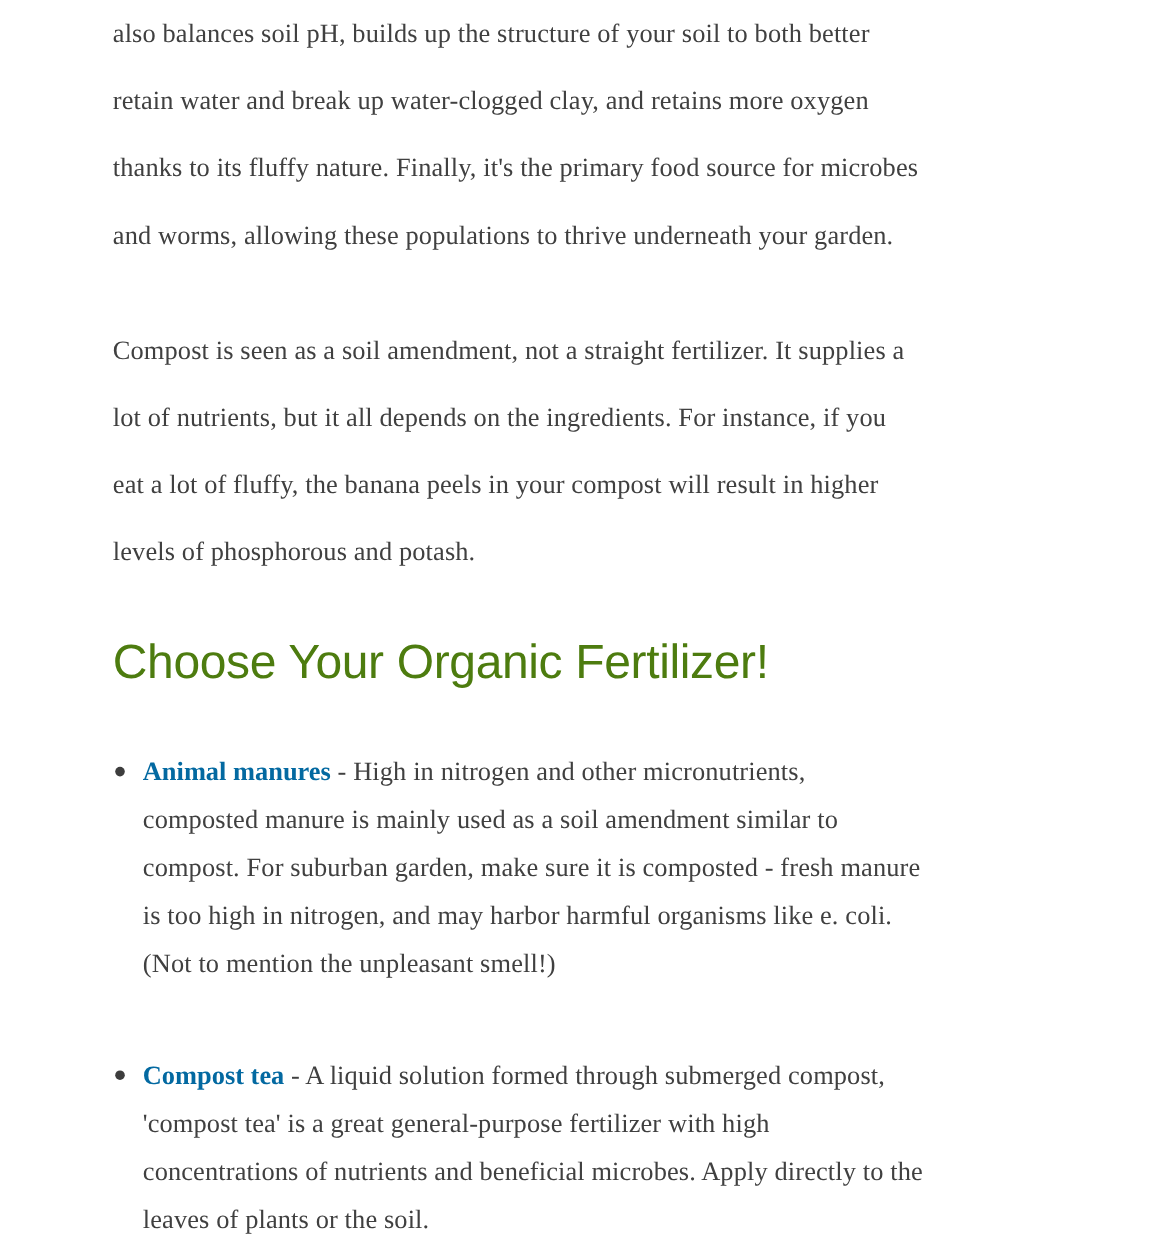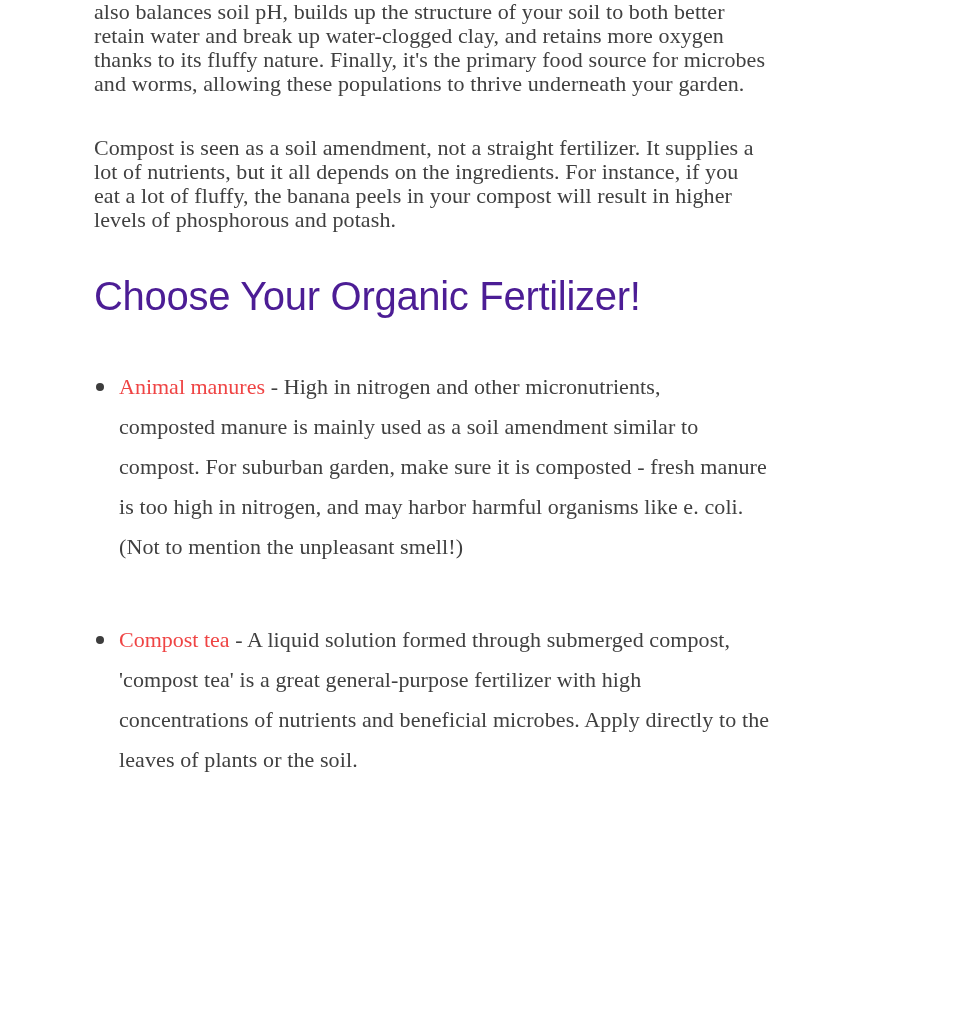--- a/index.html
+++ b/index.html
@@ -13,29 +13,29 @@
     overflow: hidden;
     font-family: "Liberation Serif", "DejaVu Serif", serif;
     color: #404040;
   }
   .content {
     padding: 0 94px;
   }
   .body-para {
     margin: 0 0 40px 0;
     font-size: 22px;
-    line-height: 24px;
+    line-height: 56px;
     white-space: pre;
     letter-spacing: 0.1px;
   }
   h2.section-heading {
     margin: 40px 0 40px 0;
     font-family: "Liberation Sans", "DejaVu Sans", sans-serif;
     font-weight: 400;
-    color: #4c1d95;
+    color: #4d7c0f;
     font-size: 40px;
     line-height: 48px;
     letter-spacing: -0.3px;
     white-space: pre;
   }
   ul.fertilizer-list {
     margin: 47px 0 0 0;
     padding: 0 0 0 25px;
     list-style: none;
   }
@@ -51,22 +51,22 @@
   .bullet {
     position: absolute;
     left: -23px;
     top: 16px;
     width: 8px;
     height: 8px;
     border-radius: 50%;
     background: #3d3d3d;
   }
   .li-term {
-    font-weight: normal;
-    color: #ef4444;
+    font-weight: bold;
+    color: #0369a1;
     white-space: pre;
   }
   .li-desc {
     white-space: pre;
     letter-spacing: 0.1px;
     text-align: right;
   }
 </style>
 </head>
 <body>

